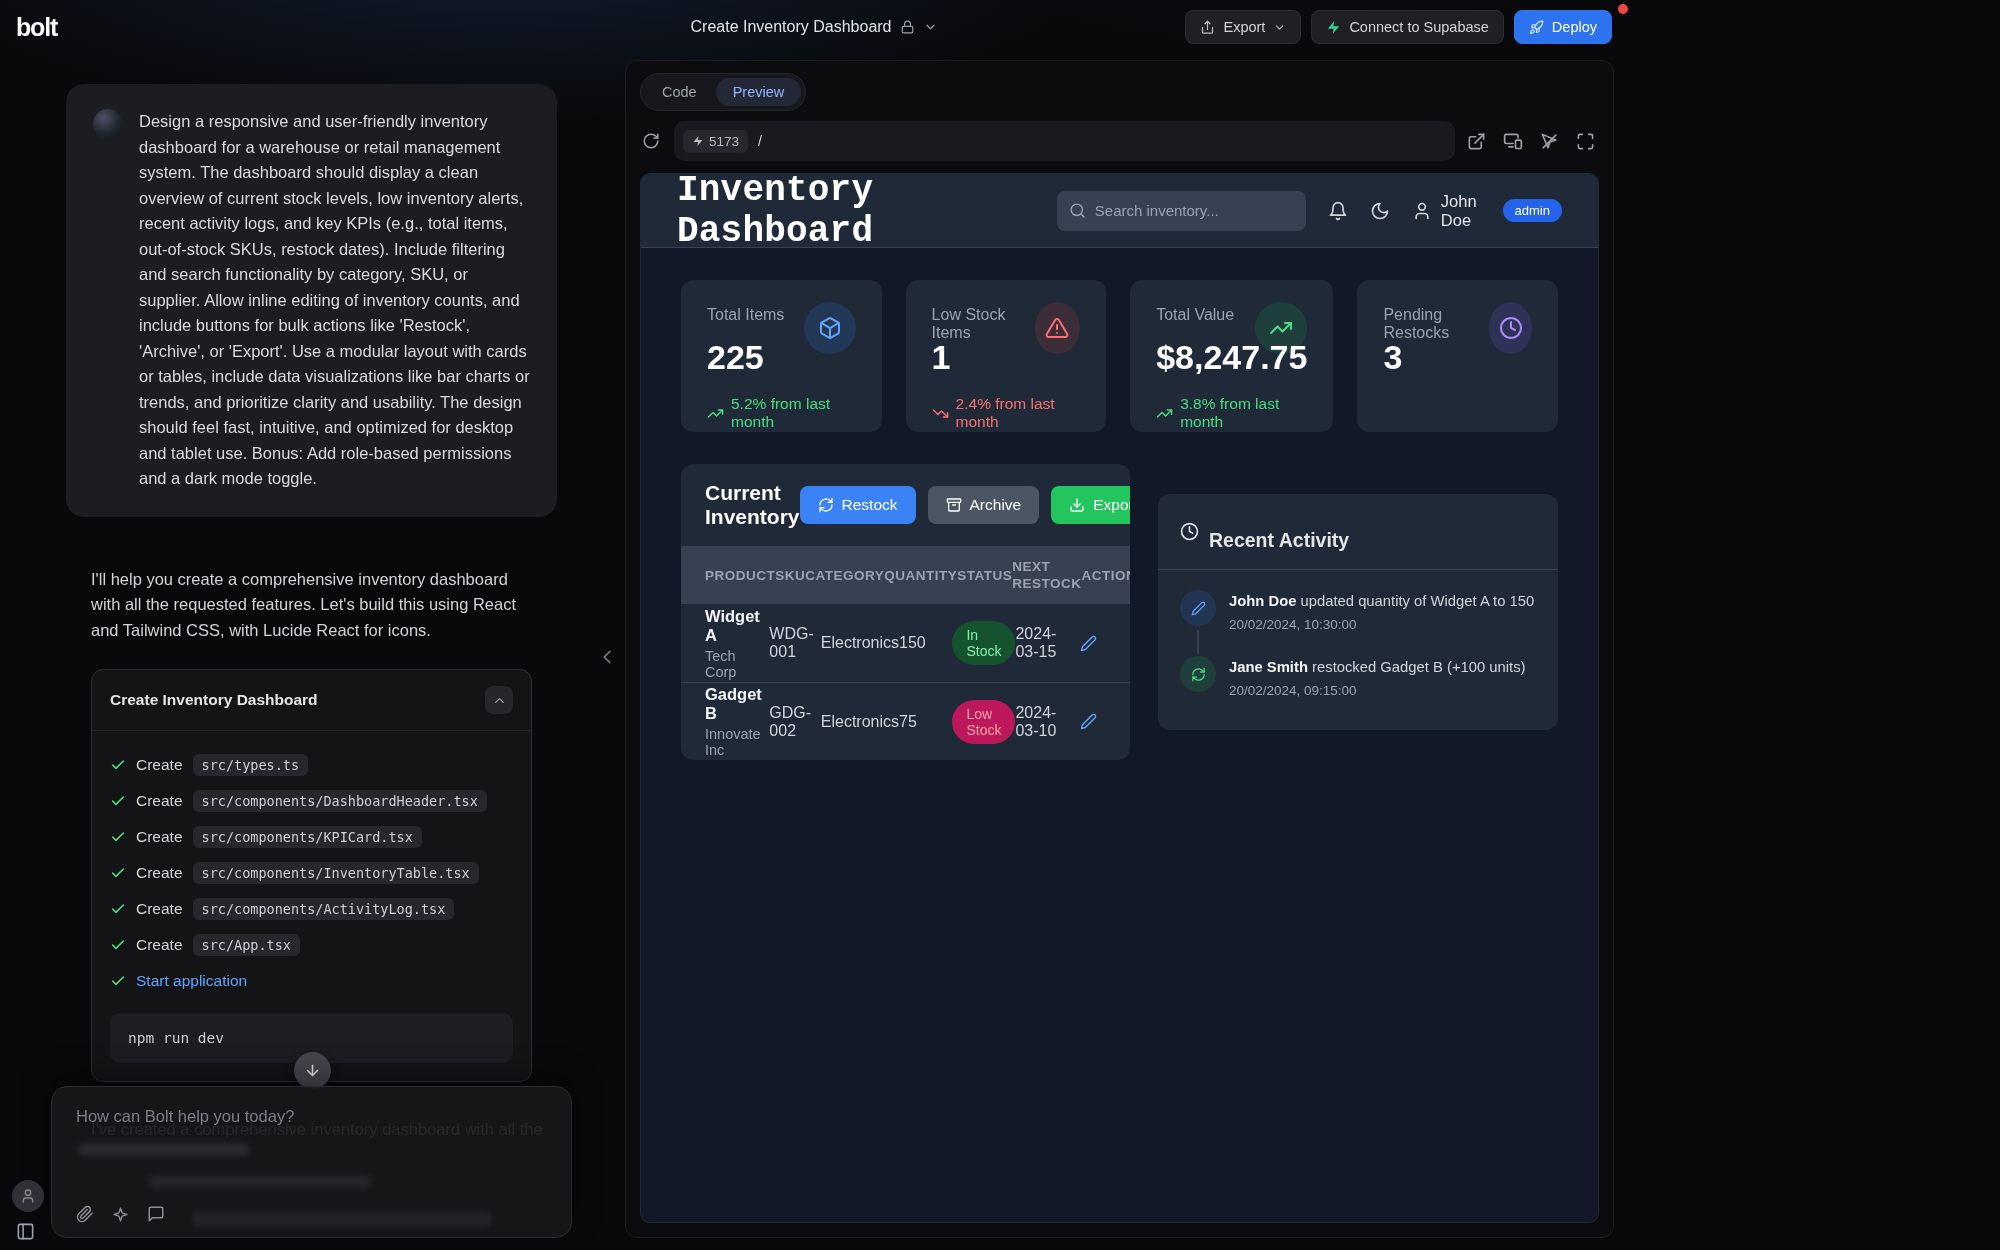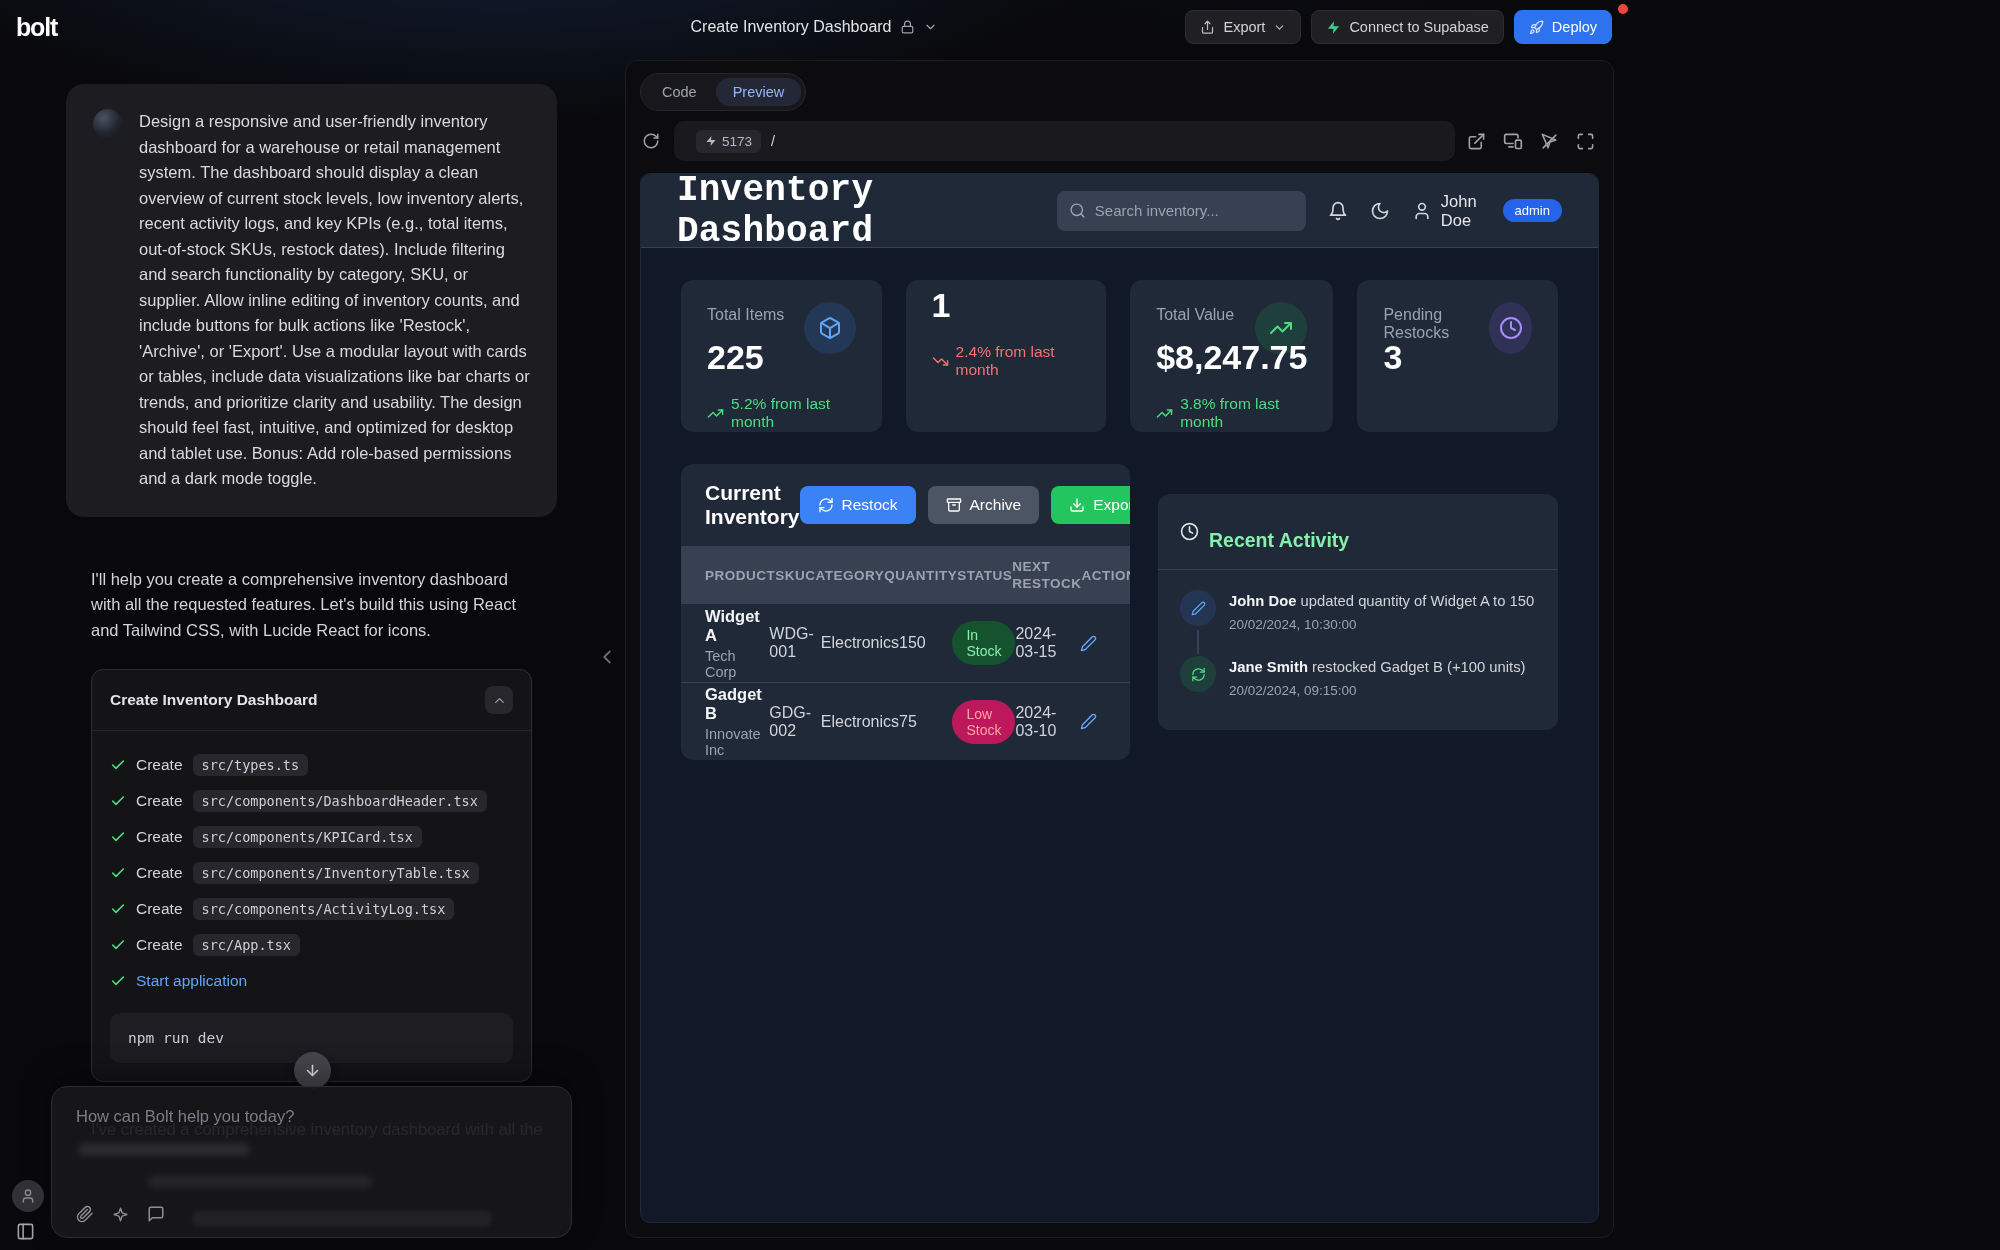--- a/index.html
+++ b/index.html
@@ -76,21 +76,21 @@
 
   .collapse-handle{ position:absolute; left:596px; top:592px; color:#6b6b74; cursor:pointer; }
 
   
   .workbench{ position:absolute; left:625px; top:6px; right:14px; bottom:12px; background:#0c0c0f; border:1px solid #1d1d21; border-radius:12px; padding:12px 14px 14px; display:flex; flex-direction:column; }
   .wb-tabs{ display:inline-flex; align-self:flex-start; background:#18181c; border:1px solid #26262b; border-radius:999px; padding:4px; gap:2px; }
   .wb-tab{ padding:6px 17px; border-radius:999px; font-size:14.5px; color:#9ca3af; cursor:pointer; border:none; background:transparent; font-family:inherit; }
   .wb-tab.active{ background:#242836; color:#93b4fd; }
   .urlrow{ margin-top:10px; display:flex; align-items:center; gap:12px; }
   .reload-btn{ background:none; border:none; color:#a1a1aa; cursor:pointer; padding:2px; }
-  .urlbar{ flex:1; height:40px; background:#19191e; border-radius:10px; display:flex; align-items:center; gap:10px; padding:0 22px; cursor:text; }
+  .urlbar{ flex:1; height:40px; background:#19191e; border-radius:10px; display:flex; align-items:center; gap:10px; padding:0 9px; cursor:text; }
   .port-chip{ display:flex; align-items:center; gap:5px; background:#27272d; border-radius:6px; padding:4px 9px; font-size:13.5px; color:#b9b9c1; cursor:pointer; }
   .url-path{ font-size:14.5px; color:#d4d4d8; }
   .url-actions{ display:flex; align-items:center; gap:17px; color:#a1a1aa; padding-right:4px; }
   .url-actions .uic{ cursor:pointer; }
 
   
   .app{ margin-top:12px; flex:1; background:#111827; border:1px solid #1f2937; border-radius:10px; overflow:hidden; display:flex; flex-direction:column; }
   .app-header{ height:74px; background:#1f2937; border-bottom:1px solid #374151; display:flex; align-items:center; justify-content:space-between; padding:0 36px; }
   .app-title{ font-size:36px; font-weight:700; color:#fff; letter-spacing:.2px;font-family:Liberation Mono, monospace; }
   .ah-right{ display:flex; align-items:center; gap:22px; }
@@ -135,21 +135,21 @@
   .pname{ font-size:16.5px; font-weight:600; color:#f3f4f6; }
   .psupp{ font-size:14.5px; color:#9ca3af; margin-top:3px; }
   .tcell{ font-size:16px; color:#d1d5db; }
   .badge{ display:inline-block; border-radius:999px; padding:6px 14px; font-size:14px; }
   .badge.in-stock{ background:#14532d; color:#86efac; }
   .badge.low-stock{ background:#be185d; color:#fca5a5; }
   .rowedit{ background:none; border:none; color:#60a5fa; cursor:pointer; padding:4px; justify-self:start; }
 
   .act-card{ width:400px; background:#1f2937; border-radius:12px; overflow:hidden; }
   .act-head{ display:flex; align-items:center; gap:10px; padding:17px 22px; border-bottom:1px solid #374151; }
-  .act-title{ font-size:19.5px; font-weight:700; color:#86efac;margin-top:18px; }
+  .act-title{ font-size:19.5px; font-weight:700; color:#e5e5e5;margin-top:18px; }
   .act-head .clock{ color:#e5e7eb; }
   .act-body{ padding:20px 22px 8px; }
   .act-item{ position:relative; display:flex; gap:13px; padding-bottom:24px; }
   .act-item:not(:last-child)::after{ content:""; position:absolute; left:17px; top:40px; bottom:2px; width:2px; background:#374151; }
   .act-ic{ flex:0 0 36px; width:36px; height:36px; border-radius:50%; display:flex; align-items:center; justify-content:center; z-index:1; }
   .act-ic.blue{ background:rgba(59,130,246,.15); color:#60a5fa; }
   .act-ic.green{ background:rgba(34,197,94,.15); color:#4ade80; }
   .act-line{ font-size:14.8px; color:#d1d5db; line-height:20px; padding-top:1px; }
   .act-actor{ font-weight:700; color:#f3f4f6; }
   .act-time{ font-size:13.5px; color:#9ca3af; margin-top:6px; }
@@ -481,20 +481,30 @@
                 <svg width="17" height="17" viewBox="0 0 24 24" fill="none" stroke="currentColor" stroke-width="2" stroke-linecap="round" stroke-linejoin="round">
                     <polyline points="22 7 13.5 15.5 8.5 10.5 2 17"></polyline>
                     <polyline points="16 7 22 7 22 13"></polyline>
                   </svg>
               </span>
               <span>5.2% from last month</span>
             </div>
           </div>
 
           <div class="kpi">
+            <div class="kpi-top">
+              <span class="kpi-label">Low Stock Items</span>
+              <span class="kpi-ic ic-red">
+                <svg width="24" height="24" viewBox="0 0 24 24" fill="none" stroke="currentColor" stroke-width="2" stroke-linecap="round" stroke-linejoin="round">
+                    <path d="M10.29 3.86 1.82 18a2 2 0 0 0 1.71 3h16.94a2 2 0 0 0 1.71-3L13.71 3.86a2 2 0 0 0-3.42 0z"></path>
+                    <line x1="12" y1="9" x2="12" y2="13"></line>
+                    <line x1="12" y1="17" x2="12.01" y2="17"></line>
+                  </svg>
+              </span>
+            </div>
             <div class="kpi-value">1</div>
             <div class="kpi-delta delta-down">
               <span>
                 <svg width="17" height="17" viewBox="0 0 24 24" fill="none" stroke="currentColor" stroke-width="2" stroke-linecap="round" stroke-linejoin="round">
                     <polyline points="22 17 13.5 8.5 8.5 13.5 2 7"></polyline>
                     <polyline points="16 17 22 17 22 11"></polyline>
                   </svg>
               </span>
               <span>2.4% from last month</span>
             </div>

